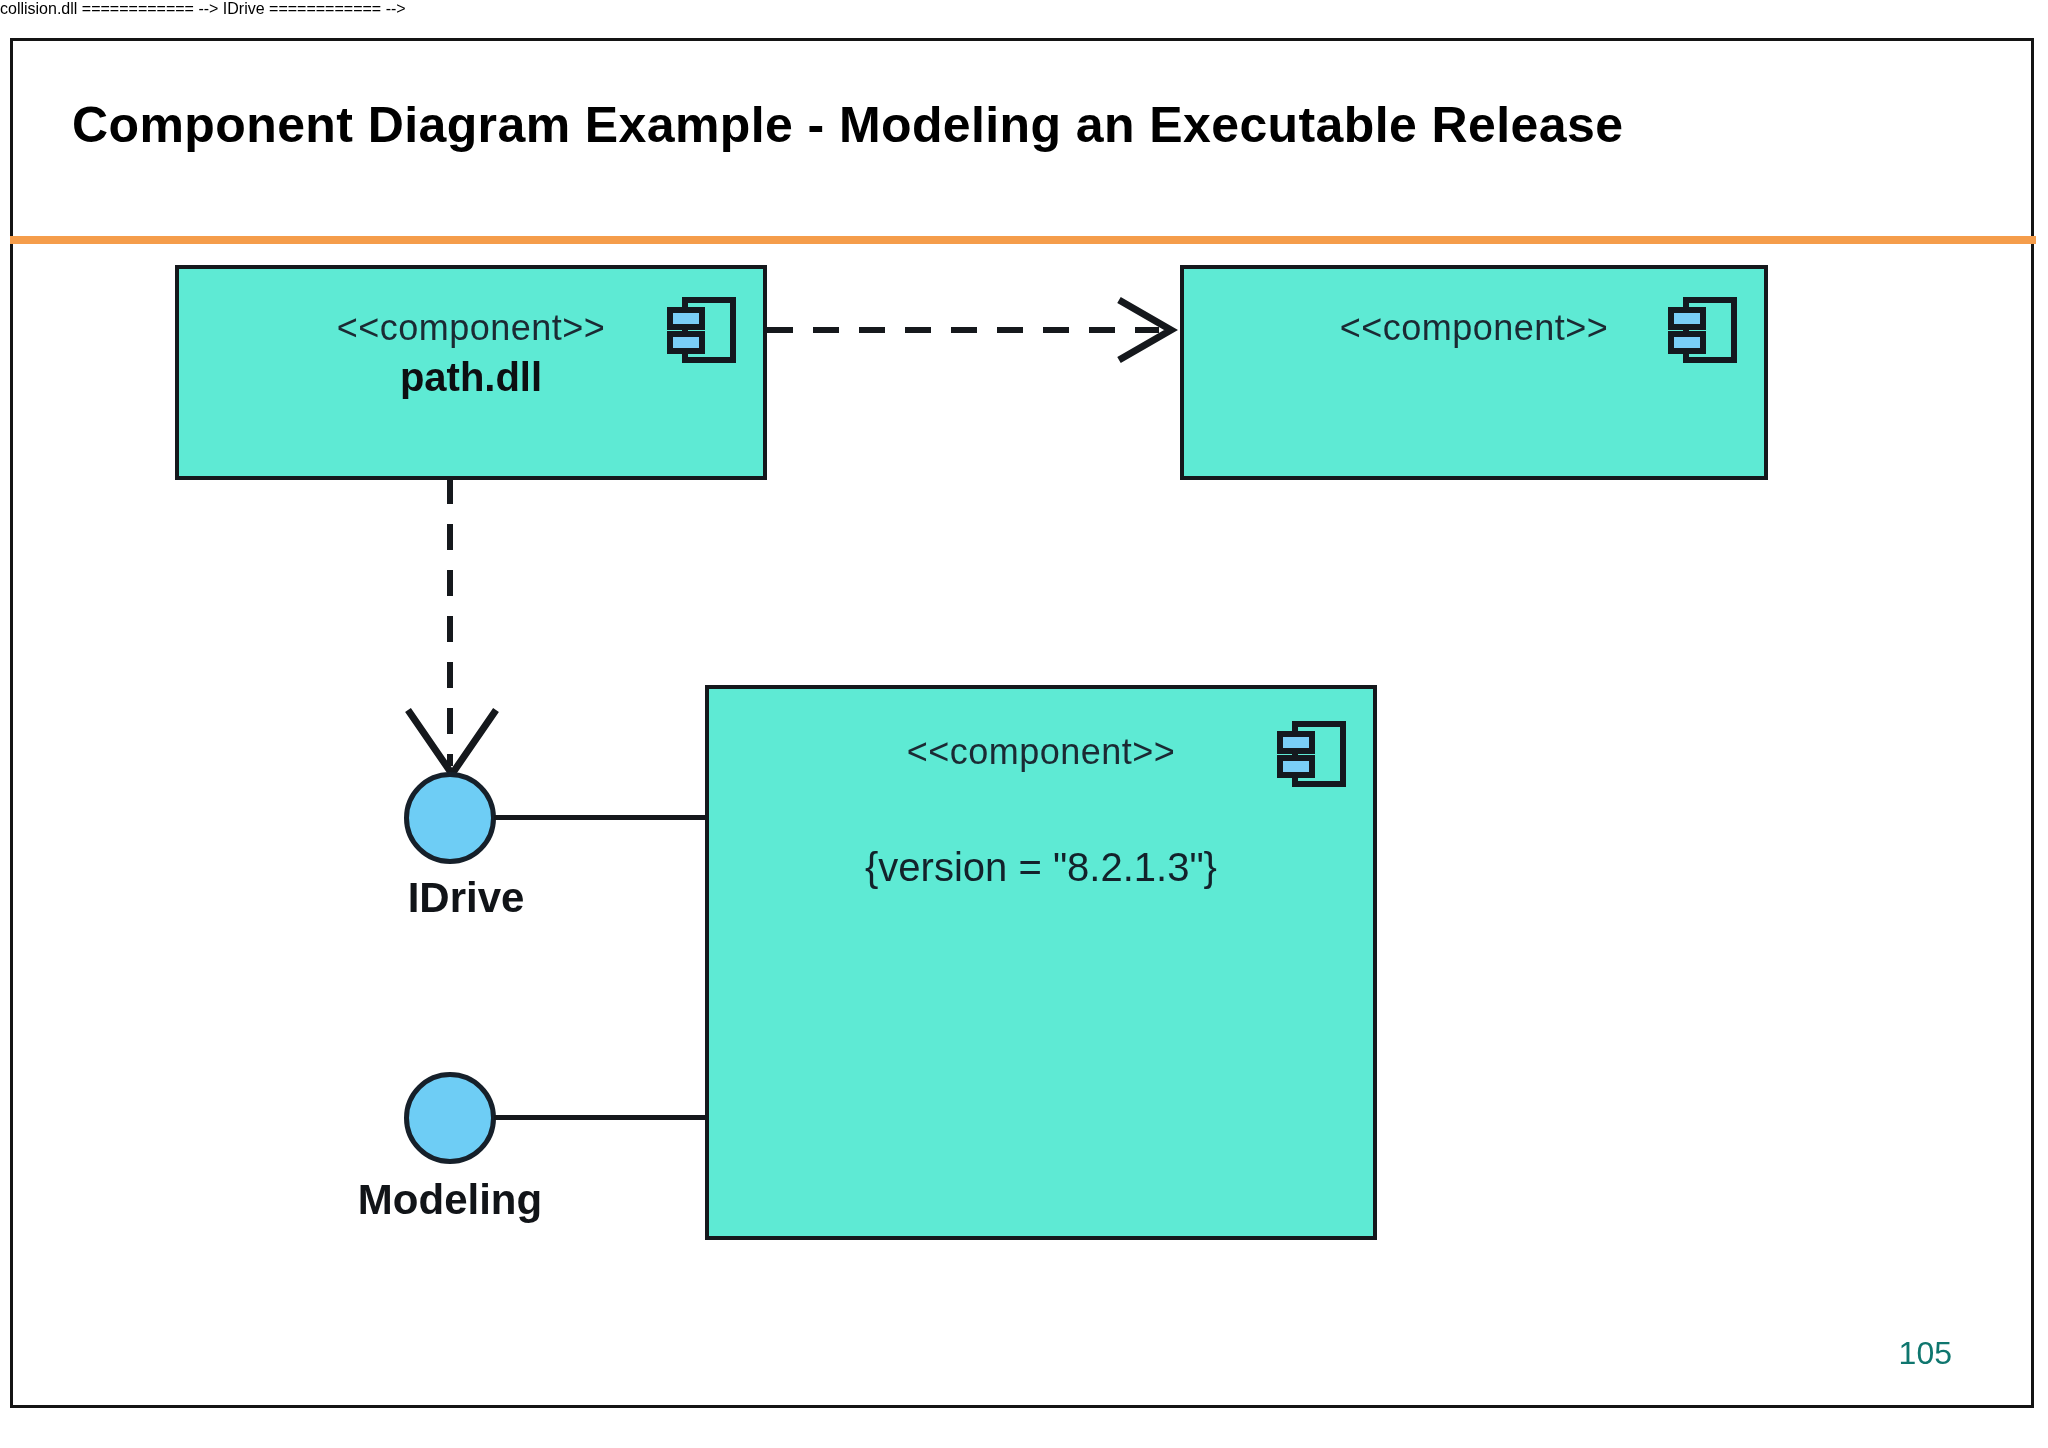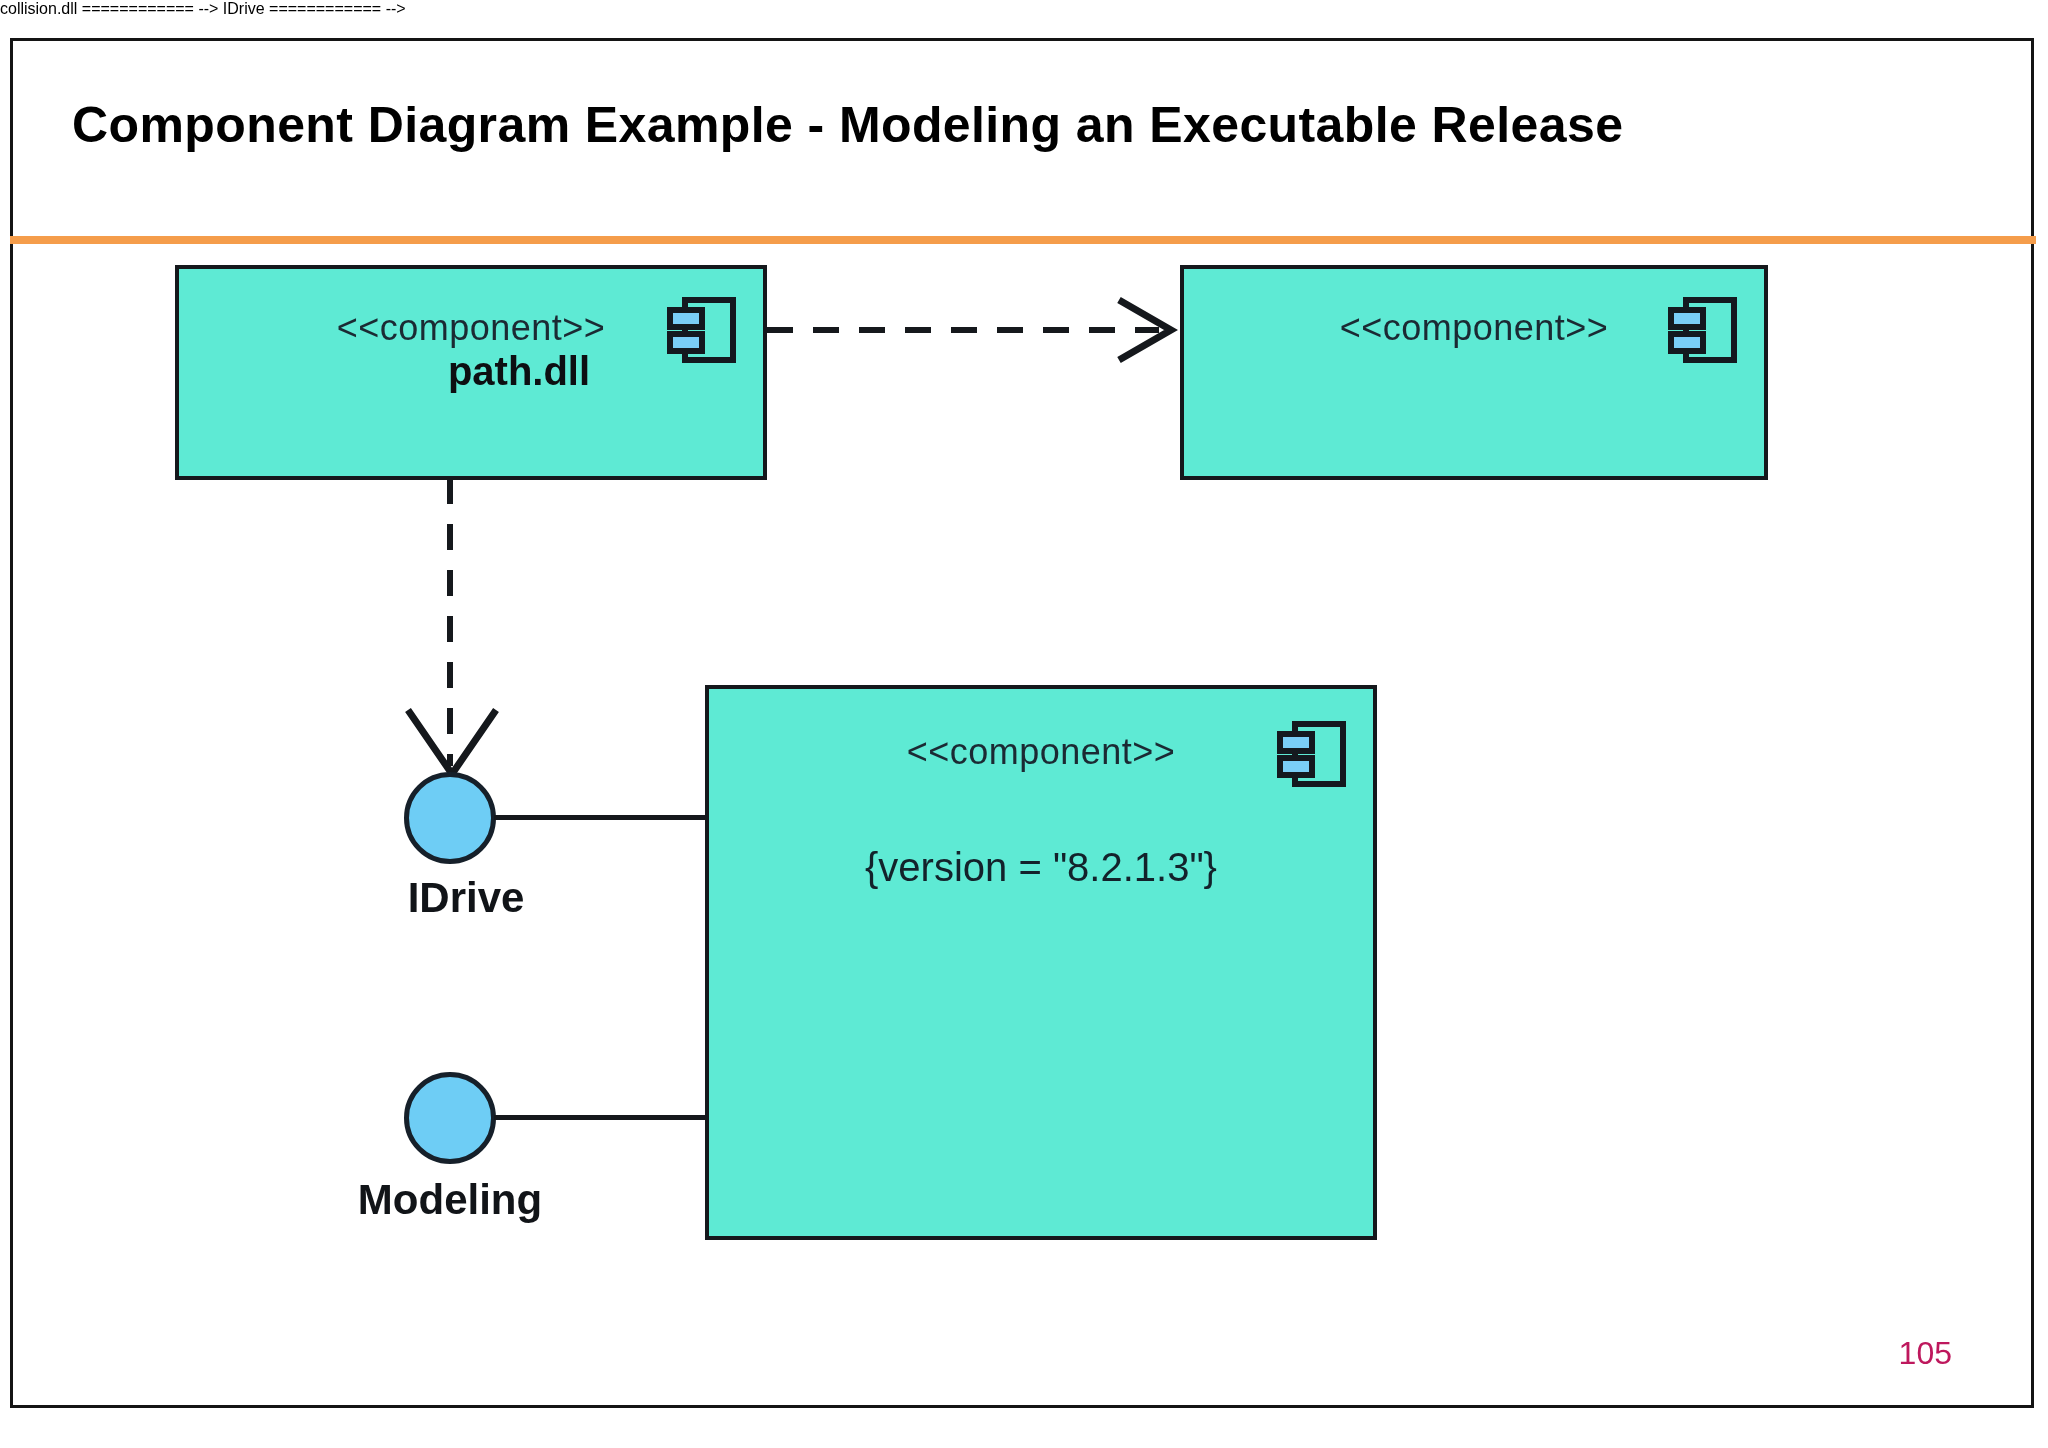--- a/index.html
+++ b/index.html
@@ -91,21 +91,21 @@
   .comp-icon {
     position: absolute;
   }
 
   
   #box-path      { left: 175px;  top: 265px;  width: 592px;  height: 215px; }
   #box-collision { left: 1180px; top: 265px;  width: 588px;  height: 215px; }
   #box-driver    { left: 705px;  top: 685px;  width: 672px;  height: 555px; }
 
   #box-path .stereotype      { top: 38px; }
-  #box-path .comp-name       { top: 80px; padding-left: 48px; }
+  #box-path .comp-name       { top: 86px; }
   #box-collision .stereotype { top: 38px; }
   #box-collision .comp-name  { top: 92px; }
   #box-driver .stereotype    { top: 42px; }
   #box-driver .comp-name     { top: 96px; }
   #box-driver .comp-tagged   { top: 156px; }
 
   #box-path .comp-icon      { right: 26px; top: 28px; }
   #box-collision .comp-icon { right: 26px; top: 28px; }
   #box-driver .comp-icon    { right: 26px; top: 32px; }
 
@@ -143,21 +143,21 @@
 
   svg.edge { position: absolute; overflow: visible; }
   #edge-dependency  { left: 767px; top: 300px; }
   #edge-realization { left: 400px; top: 478px; }
 
   #page-number {
     position: absolute;
     right: 96px;
     bottom: 76px;
     font-size: 32px;
-    color: #be185d;
+    color: #0f766e;
     font-family: "Liberation Sans", sans-serif;
   }
 </style>
 </head>
 <body>
 
 <div id="slide">
   <div id="slide-frame"></div>
 
   <div id="slide-title">Component Diagram Example - Modeling an Executable Release</div>

